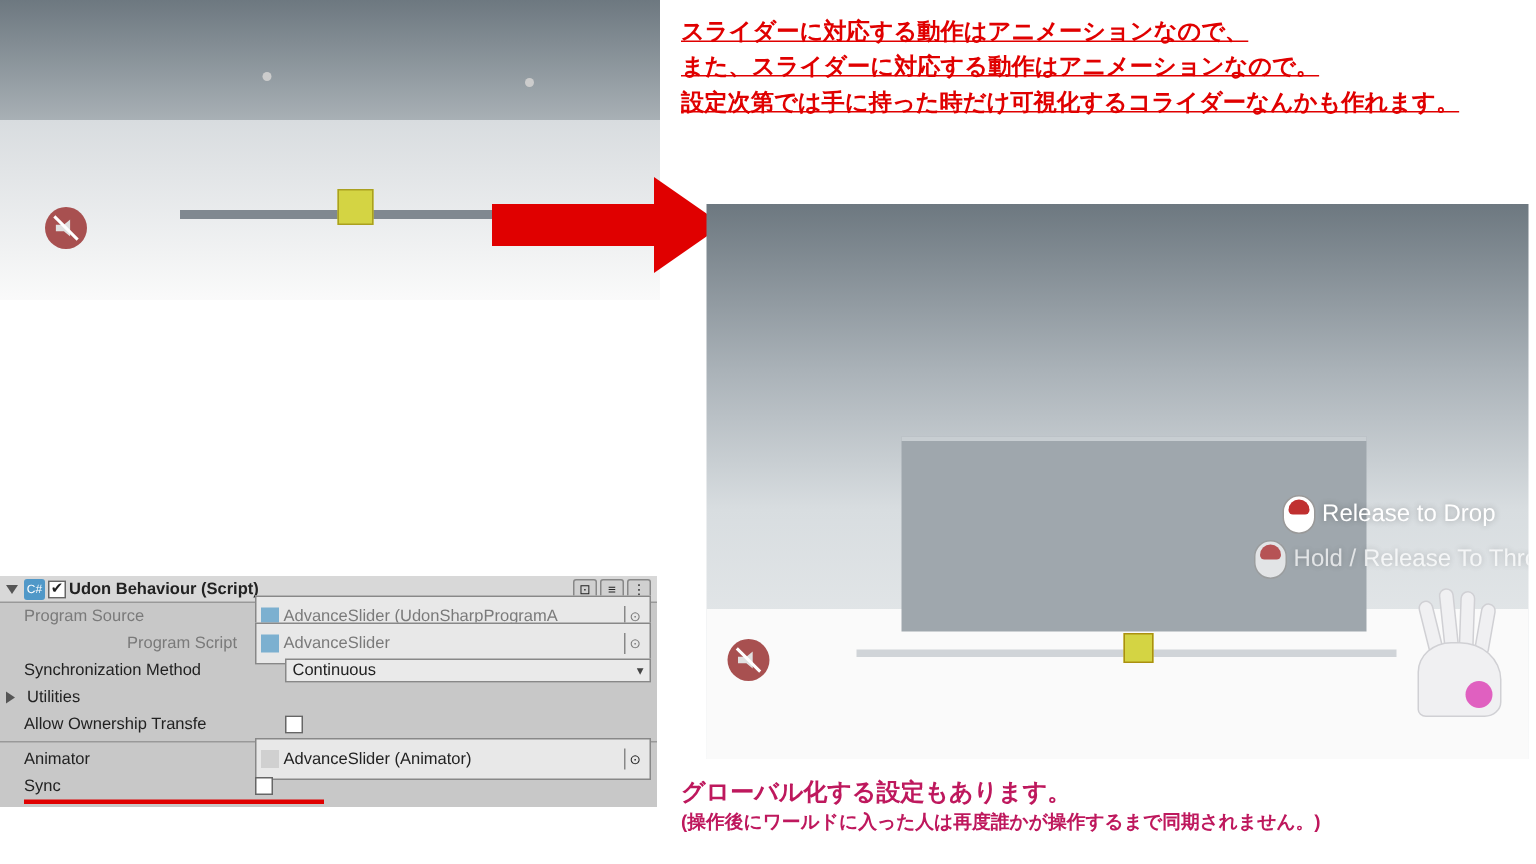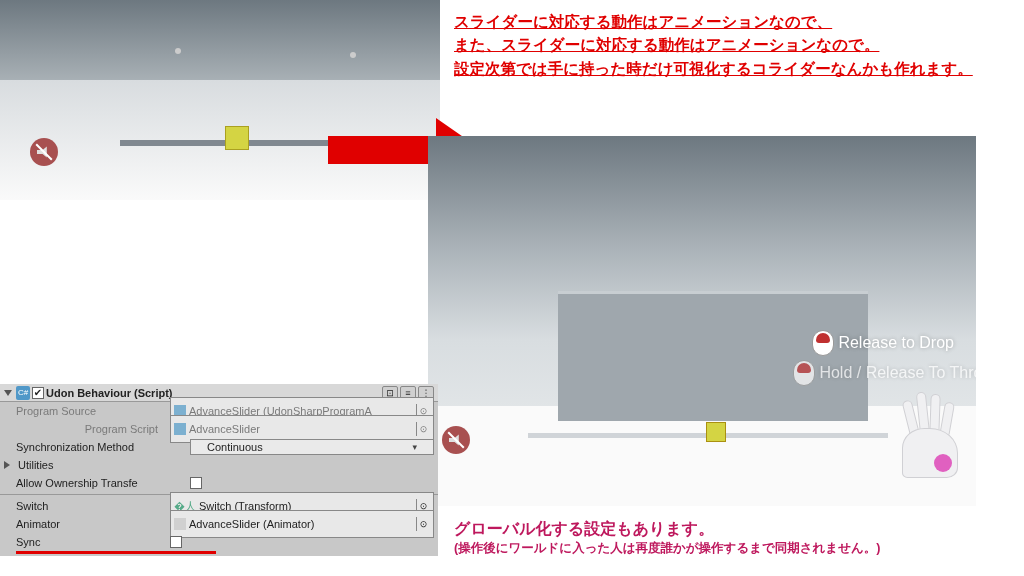--- a/index.html
+++ b/index.html
@@ -19,21 +19,21 @@
 
 
 .anno-top { position: absolute; left: 454px; top: 10px; color: #e00000; font-size: 15.5px; font-weight: bold; line-height: 1.5; white-space: nowrap; text-decoration: underline; }
 
 
 .arrow { position: absolute; left: 328px; top: 118px; width: 160px; height: 60px; }
 .arrow-shaft { position: absolute; left: 0; top: 18px; width: 110px; height: 28px; background: #e00000; }
 .arrow-head { position: absolute; left: 108px; top: 0; width: 0; height: 0; border-left: 46px solid #e00000; border-top: 32px solid transparent; border-bottom: 32px solid transparent; }
 
 
-.viewport-r { position: absolute; left: 428px; top: 136px; width: 548px; height: 370px; background: linear-gradient(to bottom, #6d7880 0%, #aab2b8 30%, #d8dde0 55%, #eef0f1 100%); overflow: hidden; }
+.viewport-r { position: absolute; left: 471px; top: 136px; width: 548px; height: 370px; background: linear-gradient(to bottom, #6d7880 0%, #aab2b8 30%, #d8dde0 55%, #eef0f1 100%); overflow: hidden; }
 .viewport-r .ground { position: absolute; left: 0; bottom: 0; width: 100%; height: 100px; background: #fafafa; }
 .viewport-r .box3d { position: absolute; left: 130px; top: 155px; width: 310px; height: 130px; background: #9fa7ad; border-top: 3px solid #c8ced2; }
 .viewport-r .rail2 { position: absolute; left: 100px; bottom: 68px; width: 360px; height: 5px; background: #d0d4d8; }
 .viewport-r .cube2 { position: absolute; left: 278px; bottom: 64px; width: 20px; height: 20px; background: #d4d443; border: 1px solid #aa9010; }
 .viewport-r .mute-icon { left: 14px; bottom: 52px; }
 .tooltip-row { position: absolute; display: flex; align-items: center; gap: 4px; }
 .tooltip-badge { width: 22px; height: 26px; background: #fff; border-radius: 11px; border: 1px solid #999; position: relative; }
 .tooltip-badge::before { content: ""; position: absolute; top: 2px; left: 3px; width: 14px; height: 10px; background: #c03030; border-radius: 7px 7px 3px 3px; }
 .tooltip-text { color: #fff; font-size: 16px; font-weight: 500; text-shadow: 0 0 4px rgba(0,0,0,0.3); }
 .tooltip1 { right: 22px; top: 194px; }
@@ -58,21 +58,21 @@
 .hdr-btn { width: 16px; height: 14px; background: #d0d0d0; border: 1px solid #888; border-radius: 2px; display:flex; align-items:center; justify-content:center; font-size:9px;}
 .insp-row { display: flex; align-items: center; height: 18px; padding: 0 4px 0 16px; gap: 4px; }
 .light { color: #7a7a7a; }
 .lbl { width: 150px; }
 .obj-field { flex: 1; height: 28px; background: #e8e8e8; border: 1px solid #888; display: flex; align-items: center; padding: 0 3px; gap: 3px; overflow:hidden; white-space:nowrap;}
 .obj-icon { width: 12px; height: 12px; background: #aaa; display:inline-block; }
 .obj-icon.csf { background: #7cb0d0; }
 .obj-icon.anim { background: #d0d0d0; }
 .dot-btn { width: 14px; height: 14px; margin-left: auto; border-left: 1px solid #888; display:flex; align-items:center; justify-content:center; }
 .dot-btn::before { content:"⊙"; font-size:9px; }
-.dropdown { flex: 1; height: 16px; background: #eaeaea; border: 1px solid #888; display: flex; align-items: center; padding: 0 16px; }
+.dropdown { flex: 1; height: 16px; background: #eaeaea; border: 1px solid #888; display: flex; align-items: center; padding: 0 4px; }
 .dropdown::after { content:"▾"; margin-left:auto; font-size:9px; color:#444;}
 .sep { height: 1px; background: #999; margin: 2px 0; }
 .util-fold { width:0; height:0; border-top:4px solid transparent; border-bottom:4px solid transparent; border-left:6px solid #555; margin-right: 4px;}
 .sync-underline { height: 3px; background: #e00000; margin: 0 4px 2px 16px; width: 200px;}
 
 
 .anno-bottom { position: absolute; left: 454px; top: 518px; color: #be185d; font-weight: bold; line-height: 1.4; }
 .anno-bottom .l1 { font-size: 16px; }
 .anno-bottom .l2 { font-size: 12.5px; }
 </style>
@@ -166,28 +166,20 @@
     <span>Utilities</span>
   </div>
 
   <div class="insp-row">
     <span class="lbl" style="width:170px">Allow Ownership Transfe</span>
     <span class="chk"></span>
   </div>
 
   <div class="sep"></div>
 
-  <div class="insp-row">
-    <span class="lbl">Switch</span>
-    <span class="obj-field">
-      <span style="color:#5a8">�人</span>
-      <span>Switch (Transform)</span>
-      <span class="dot-btn"></span>
-    </span>
-  </div>
 
   <div class="insp-row">
     <span class="lbl">Animator</span>
     <span class="obj-field">
       <span class="obj-icon anim"></span>
       <span>AdvanceSlider (Animator)</span>
       <span class="dot-btn"></span>
     </span>
   </div>
 

